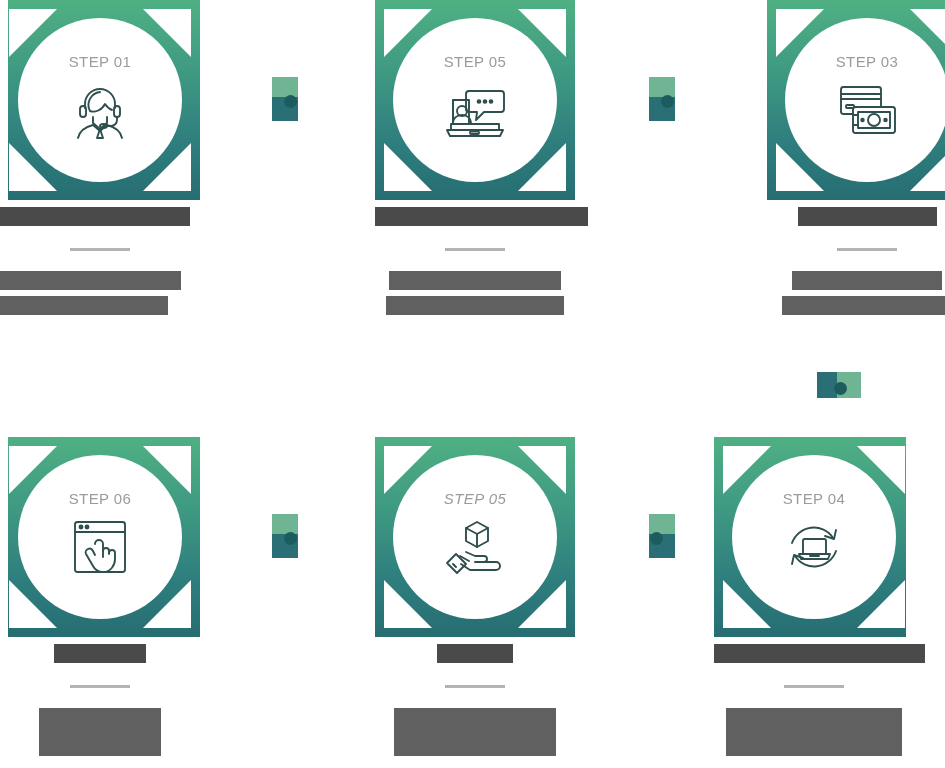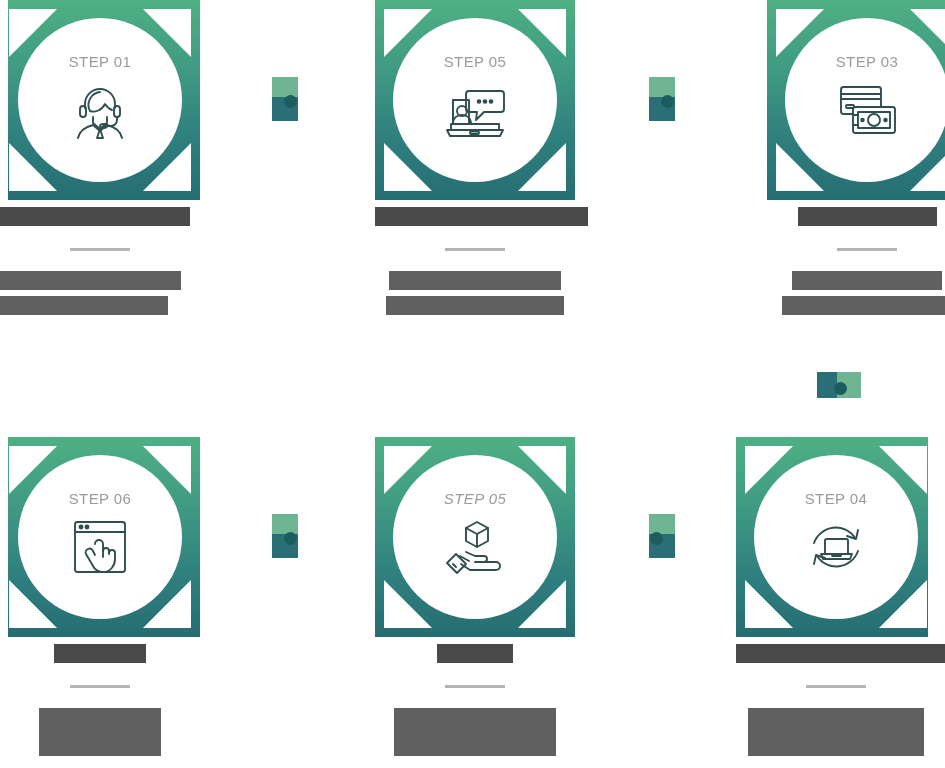--- a/index.html
+++ b/index.html
@@ -212,21 +212,21 @@
   </svg>
           </div>
         </div>
       </div>
       <div class="texts">
         <div class="bar" style="width: 76px;"></div>
         <div class="rule"></div>
         <div class="body-bar" style="width: 162px; height: 48px; margin-top: 20px;"></div>
       </div>
     </div>
-    <div class="step" style="left: 736px; top: 437px; text-decoration: underline;">
+    <div class="step" style="left: 714px; top: 437px; text-decoration: underline;">
       <div class="badge">
         <div class="badge-sq clip-right"></div>
         <div class="notch tl"></div>
         <div class="notch tr"></div>
         <div class="notch bl"></div>
         <div class="notch br"></div>
         <div class="disc">
           <div class="step-label">STEP 04</div>
           <div class="icon-wrap">
             <svg width="62" height="58" viewBox="0 0 62 58" fill="none" stroke="#2f4f4f" stroke-width="1.9" stroke-linecap="round" stroke-linejoin="round">

